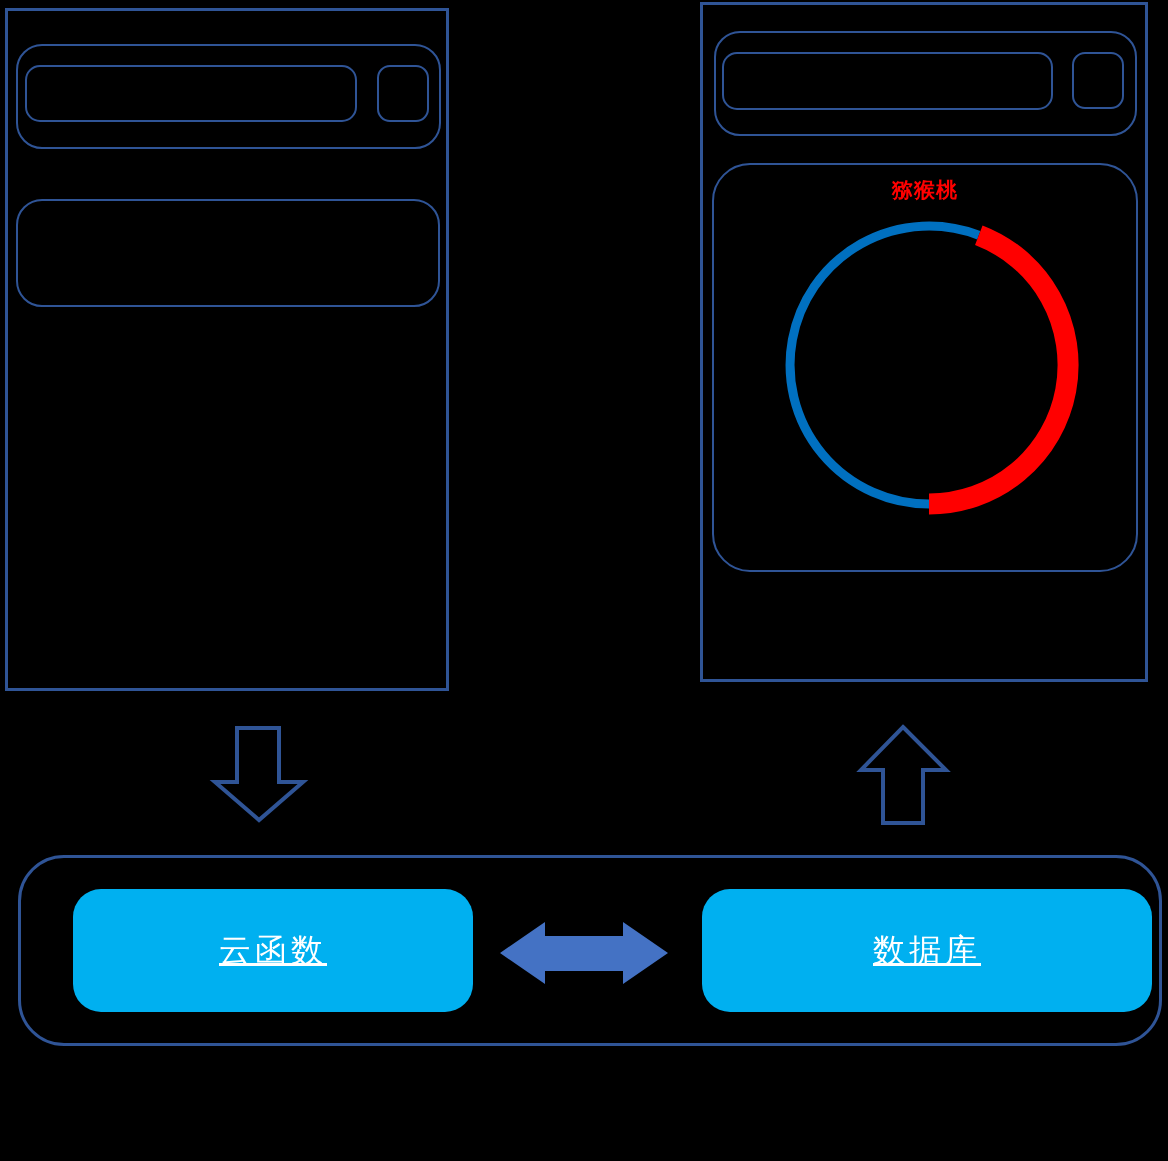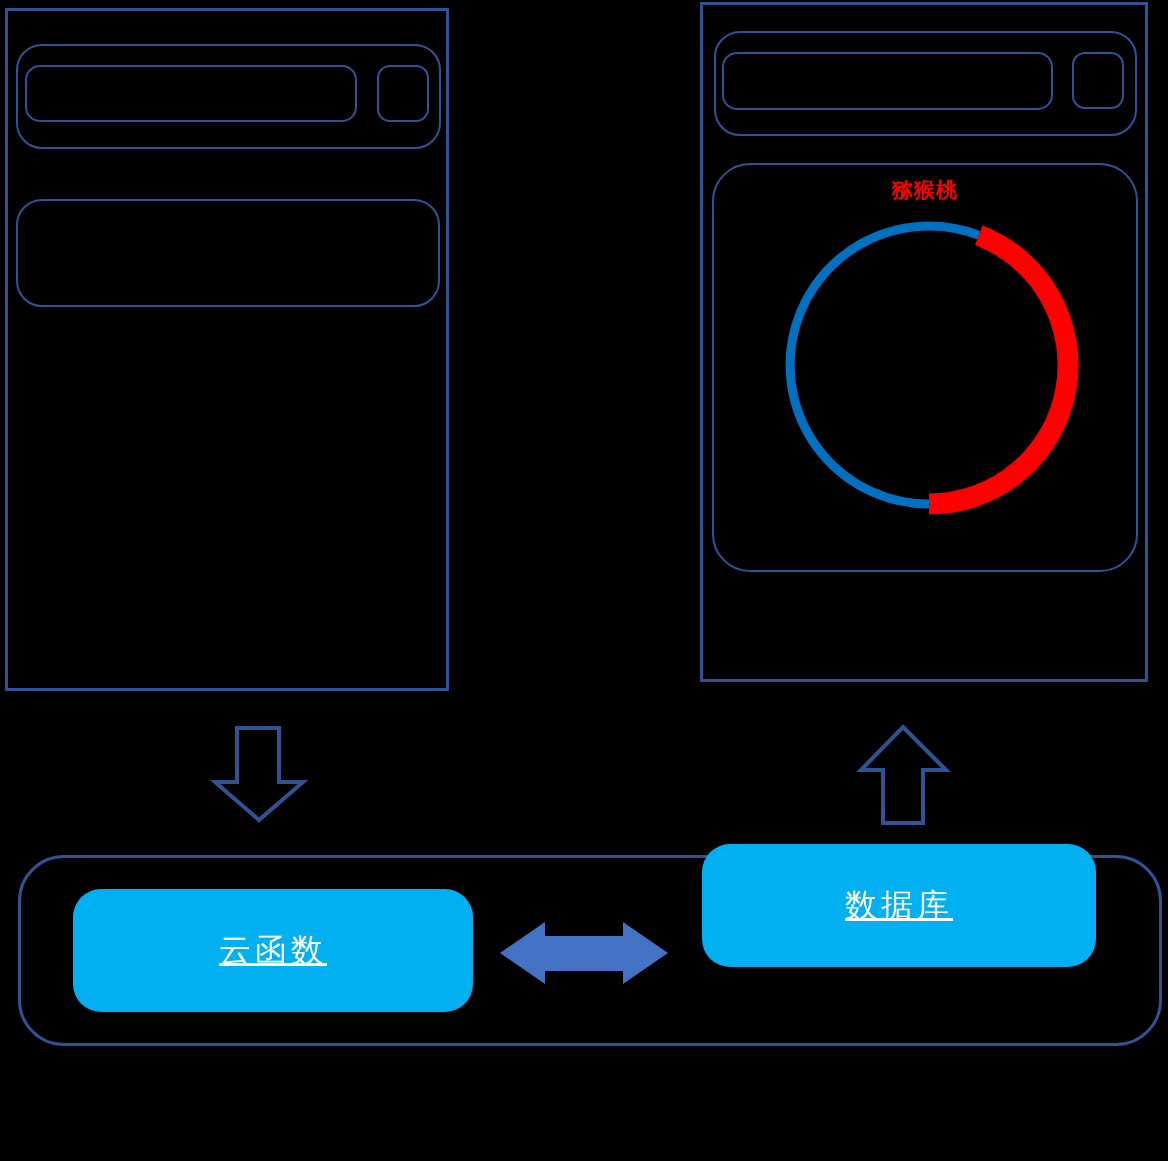--- a/index.html
+++ b/index.html
@@ -58,21 +58,21 @@
   
   .backend-container { left: 18px; top: 855px; width: 1144px; height: 191px; border-radius: 46px; }
   .node {
     background: var(--node-cyan);
     border-radius: 28px;
     display: flex;
     align-items: center;
     justify-content: center;
   }
   .cloud-function-node { left: 73px;  top: 889px; width: 400px; height: 123px; }
-  .database-node       { left: 702px; top: 844px; width: 394px; height: 123px; }
+  .database-node       { left: 702px; top: 889px; width: 450px; height: 123px; }
   .node-label {
     color: var(--node-text);
     font-size: 32px;
     letter-spacing: 4px;
     text-decoration: underline;
   }
   .sync-arrow-svg { left: 495px; top: 914px; }
   .sync-arrow-svg path { fill: var(--flow-arrow-blue); }
 </style>
 </head>

